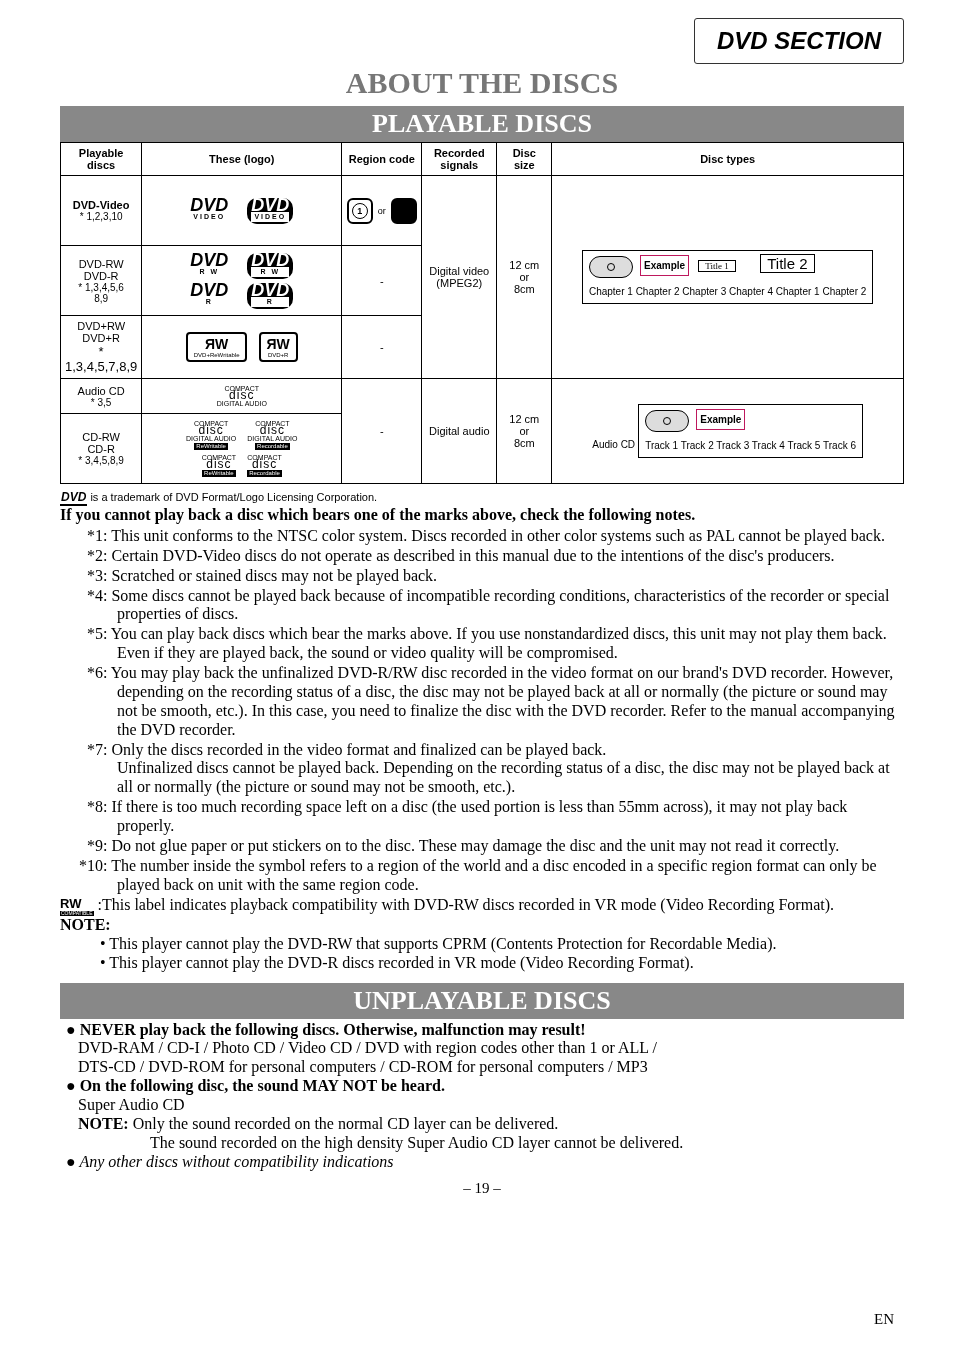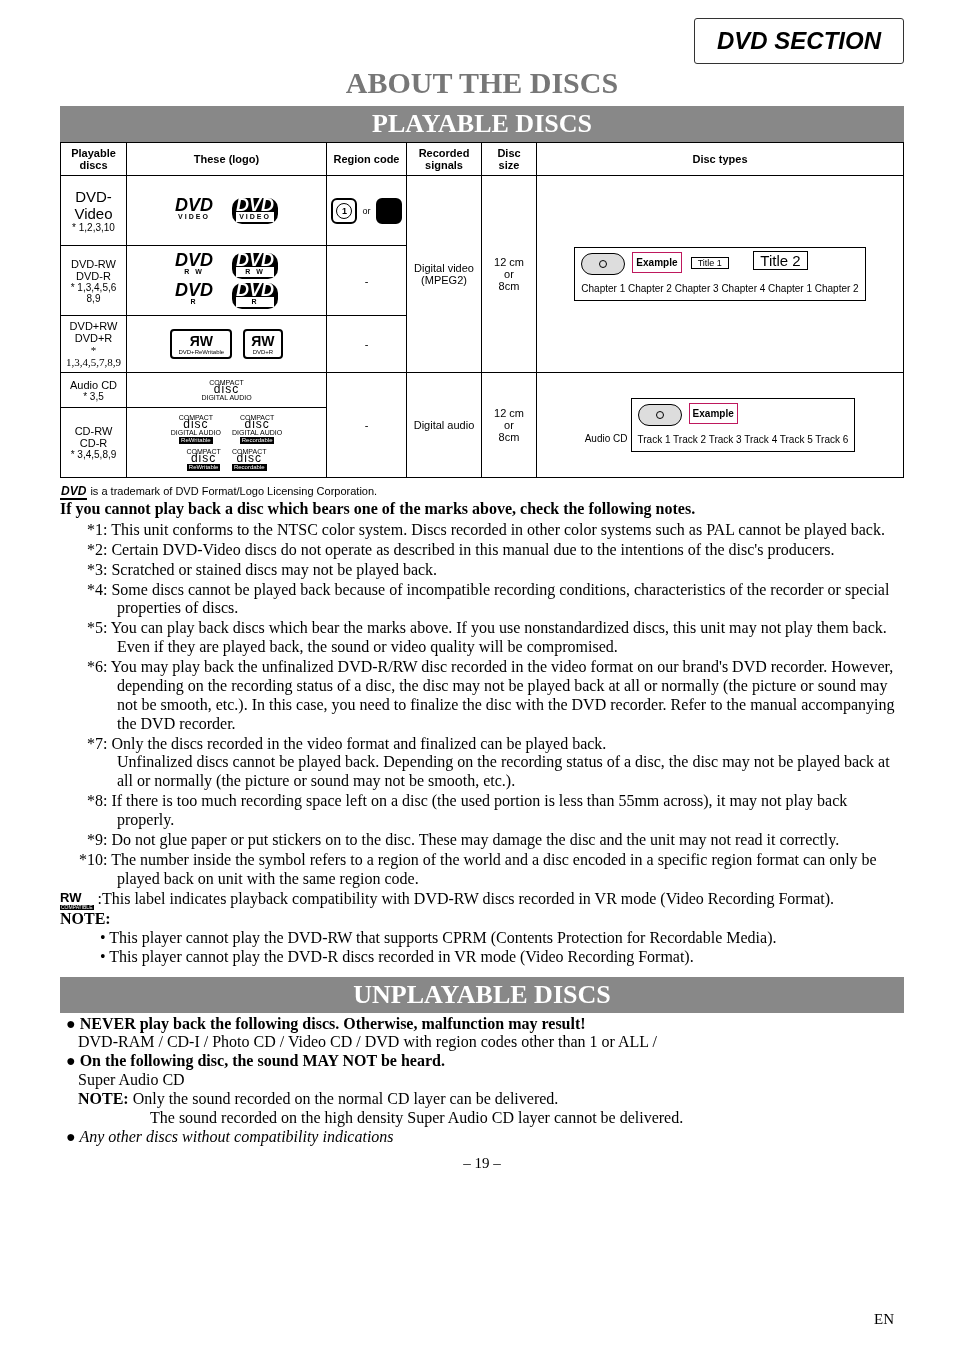--- a/index.html
+++ b/index.html
@@ -116,42 +116,42 @@
     <th style="width:66px;"><span>Playable discs</span></th>
     <th style="width:200px;">These (logo)</th>
     <th style="width:80px;">Region code</th>
     <th style="width:75px;"><span>Recorded signals</span></th>
     <th style="width:55px;">Disc size</th>
     <th>Disc types</th>
   </tr>
 
   <tr>
     <td>
-          <div style="font-size:15px;">DVD-Video</div>
+          <div style="font-size:11px;font-weight:bold;">DVD-Video</div>
           <div style="font-size:10px;">* 1,2,3,10</div>
         </td>
     <td class="logo-cell">
       <span class="dvd-logo"><span>DVD</span><span class="sub">VIDEO</span></span>
       <span class="dvd-logo" style="background:#000;color:#fff;padding:2px 4px;border-radius:10px;"><span>DVD</span><span class="sub" style="background:#fff;color:#000;">VIDEO</span></span>
     </td>
     <td>
       <span class="globe"><span class="n">1</span></span>
       <span class="or">or</span>
       <span class="globe" style="background:#000;"></span>
     </td>
     <td rowspan="3" style="white-space:pre-line;">Digital video
 (MPEG2)</td>
     <td rowspan="3" style="white-space:pre-line;">12 cm
 or
 8cm</td>
     <td rowspan="3">
       <div class="example-box">
         <span class="disc-icon"></span>
         <span class="lbl">Example</span>
-        &nbsp;&nbsp;<span class="t" style="border:1px solid #000;padding:0 6px;font-size:9px;">Title 1</span>
+        &nbsp;&nbsp;<span class="t" style="border:1px solid #000;padding:0 6px;font-size:9px;font-family:Liberation Serif, serif;">Title 1</span>
         &nbsp;&nbsp;&nbsp;&nbsp;&nbsp;&nbsp;
         <span class="t" style="border:1px solid #000;padding:0 6px;font-size:15px;">Title 2</span>
         <div class="tl-row">Chapter 1 Chapter 2 Chapter 3 Chapter 4   Chapter 1 Chapter 2</div>
       </div>
     </td>
   </tr>
 
   <tr>
     <td style="white-space:pre-line;"><div>DVD-RW
 DVD-R</div><div style="font-size:10px;white-space:pre-line;">* 1,3,4,5,6
@@ -161,21 +161,21 @@
       <span class="dvd-logo" style="background:#000;color:#fff;padding:2px 4px;border-radius:10px;"><span>DVD</span><span class="sub" style="background:#fff;color:#000;">R W</span></span>
       <br>
       <span class="dvd-logo"><span>DVD</span><span class="sub">R</span></span>
       <span class="dvd-logo" style="background:#000;color:#fff;padding:2px 4px;border-radius:10px;"><span>DVD</span><span class="sub" style="background:#fff;color:#000;">R</span></span>
     </td>
     <td>-</td>
   </tr>
 
   <tr>
     <td style="white-space:pre-line;"><div>DVD+RW
-DVD+R</div><div style="font-size:11px;font-family:Liberation Serif, serif;">* 1,3,4,5,7,8,9</div></td>
+DVD+R</div><div style="font-size:13px;">* 1,3,4,5,7,8,9</div></td>
     <td>
       <span class="rw-badge">ЯW<span class="tiny">DVD+ReWritable</span></span>
       <span class="rw-badge">ЯW<span class="tiny">DVD+R</span></span>
     </td>
     <td>-</td>
   </tr>
 
   <tr>
     <td>
           <div>Audio CD</div>
@@ -240,20 +240,21 @@
   <div class="bold">NOTE:</div>
   <div style="padding-left:40px;">• This player cannot play the DVD-RW that supports CPRM (Contents Protection for Recordable Media).</div>
   <div style="padding-left:40px;">• This player cannot play the DVD-R discs recorded in VR mode (Video Recording Format).</div>
 </div>
 
 <div class="band" style="margin-top:10px;">UNPLAYABLE DISCS</div>
 
 <div class="body-text" style="margin-top:2px;">
   <div class="bul">● <span class="bold">NEVER play back the following discs. Otherwise, malfunction may result!</span></div>
   <div style="padding-left:18px;">DVD-RAM / CD-I / Photo CD / Video CD / DVD with region codes other than 1 or ALL /</div>
+  <div style="padding-left:18px;">DTS-CD / DVD-ROM for personal computers / CD-ROM for personal computers / MP3</div>
   <div class="bul">● <span class="bold">On the following disc, the sound MAY NOT be heard.</span></div>
   <div style="padding-left:18px;">Super Audio CD</div>
   <div style="padding-left:18px;"><span class="bold">NOTE:</span><span> Only the sound recorded on the normal CD layer can be delivered.</span></div>
   <div style="padding-left:90px;">The sound recorded on the high density Super Audio CD layer cannot be delivered.</div>
   <div class="bul" style="font-style:italic;">● <span>Any other discs without compatibility indications</span></div>
 </div>
 
 <div class="footer">– 19 –</div>
 <div class="footer-en">EN</div>
 

